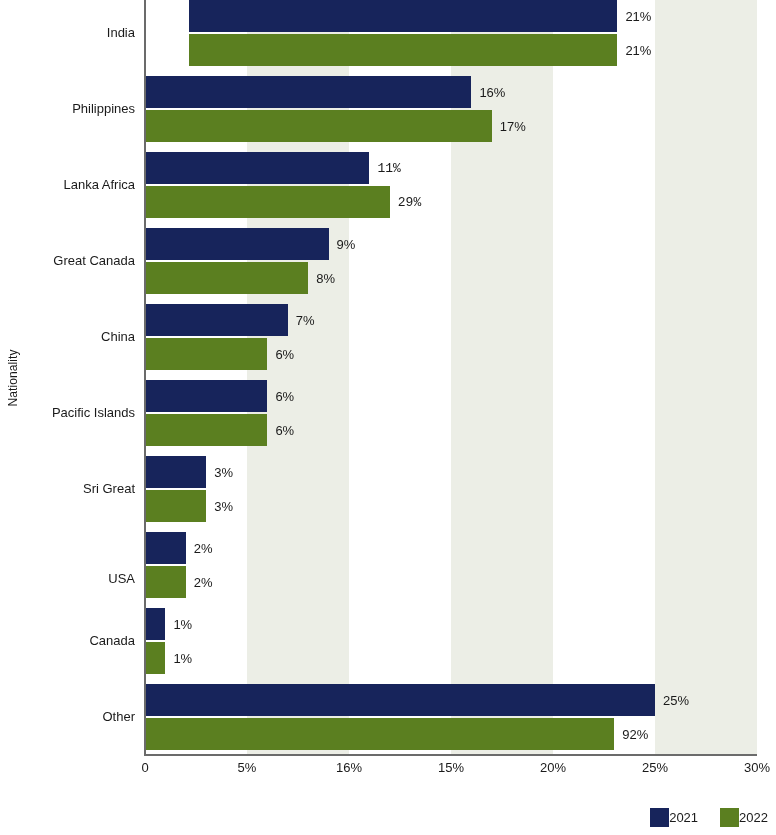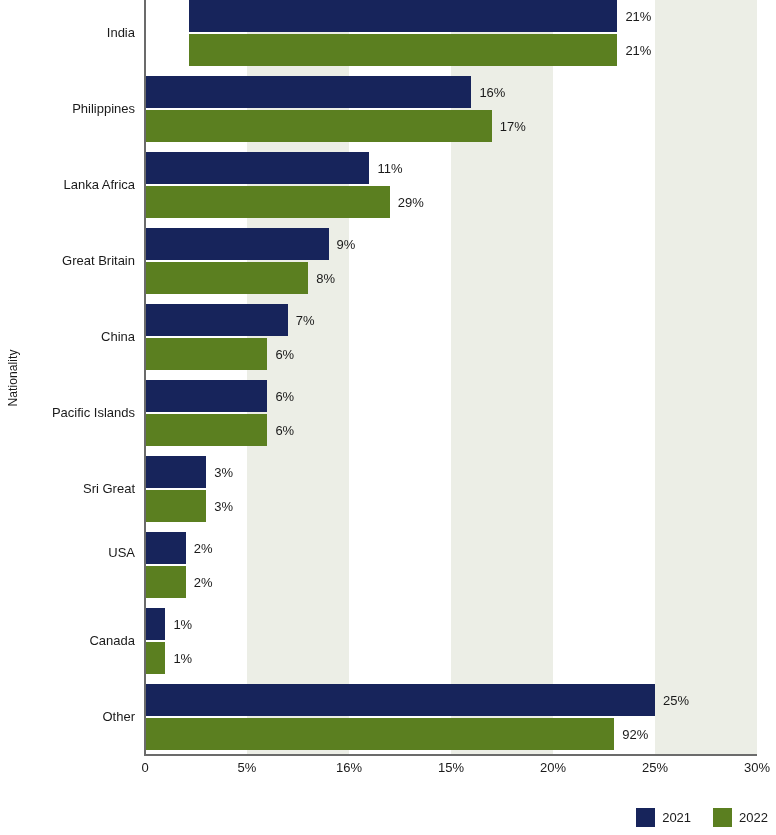--- a/index.html
+++ b/index.html
@@ -127,21 +127,20 @@
     position: absolute;
     right: 8px;
     bottom: 8px;
     display: flex;
     align-items: center;
     gap: 22px;
   }
   .legend-item {
     display: flex;
     align-items: center;
-    gap: 7px;
   }
   .legend-swatch {
     width: 19px;
     height: 19px;
     display: block;
   }
   .legend-text {
     font-size: 13px;
     color: #1a1a1a;
     line-height: 1;
@@ -168,21 +167,21 @@
         <div class="bar-label y2021" style="left: 436.4px;">21%</div>
         <div class="bar y2022" style="width: 428.4px; background: rgb(91, 127, 32);"></div>
         <div class="bar-label y2022" style="left: 436.4px;">21%</div>
       </div>
       <div class="cat-row" style="top: 76px;">
         <div class="bar y2021" style="width: 326.4px; background: rgb(23, 36, 91);"></div>
         <div class="bar-label y2021" style="left: 334.4px;">16%</div>
         <div class="bar y2022" style="width: 346.8px; background: rgb(91, 127, 32);"></div>
         <div class="bar-label y2022" style="left: 354.8px;">17%</div>
       </div>
-      <div class="cat-row" style="top: 152px;">
+      <div class="cat-row" style="top: 152px; font-family: Liberation Mono, monospace;">
         <div class="bar y2021" style="width: 224.4px; background: rgb(23, 36, 91);"></div>
         <div class="bar-label y2021" style="left: 232.4px;">11%</div>
         <div class="bar y2022" style="width: 244.8px; background: rgb(91, 127, 32);"></div>
         <div class="bar-label y2022" style="left: 252.8px;">29%</div>
       </div>
       <div class="cat-row" style="top: 228px;">
         <div class="bar y2021" style="width: 183.6px; background: rgb(23, 36, 91);"></div>
         <div class="bar-label y2021" style="left: 191.6px;">9%</div>
         <div class="bar y2022" style="width: 163.2px; background: rgb(91, 127, 32);"></div>
         <div class="bar-label y2022" style="left: 171.2px;">8%</div>
@@ -222,25 +221,25 @@
         <div class="bar-label y2021" style="left: 518px;">25%</div>
         <div class="bar y2022" style="width: 469.2px; background: rgb(91, 127, 32);"></div>
         <div class="bar-label y2022" style="left: 477.2px;">92%</div>
       </div>
     </div>
 
   <div id="cat-labels">
       <div class="cat-label" style="position: absolute; left: 0px; width: 135px; top: 26px;">India</div>
       <div class="cat-label" style="position: absolute; left: 0px; width: 135px; top: 102px;">Philippines</div>
       <div class="cat-label" style="position: absolute; left: 0px; width: 135px; top: 178px;">Lanka Africa</div>
-      <div class="cat-label" style="position: absolute; left: 0px; width: 135px; top: 254px;">Great Britain</div>
+      <div class="cat-label" style="position: absolute; left: 0px; width: 135px; top: 254px;">Great Canada</div>
       <div class="cat-label" style="position: absolute; left: 0px; width: 135px; top: 330px;">China</div>
       <div class="cat-label" style="position: absolute; left: 0px; width: 135px; top: 406px;">Pacific Islands</div>
       <div class="cat-label" style="position: absolute; left: 0px; width: 135px; top: 482px;">Sri Great</div>
-      <div class="cat-label" style="position: absolute; left: 0px; width: 135px; top: 546px; text-align: right;">USA</div>
+      <div class="cat-label" style="position: absolute; left: 0px; width: 135px; top: 572px; text-align: right;">USA</div>
       <div class="cat-label" style="position: absolute; left: 0px; width: 135px; top: 634px;">Canada</div>
       <div class="cat-label" style="position: absolute; left: 0px; width: 135px; top: 710px;">Other</div>
     </div>
 
   <div id="y-axis-line"></div>
   <div id="x-axis-line"></div>
 
   <div id="x-ticks">
       <div class="x-tick" style="left: 145px;">0</div>
       <div class="x-tick" style="left: 247px;">5%</div>

